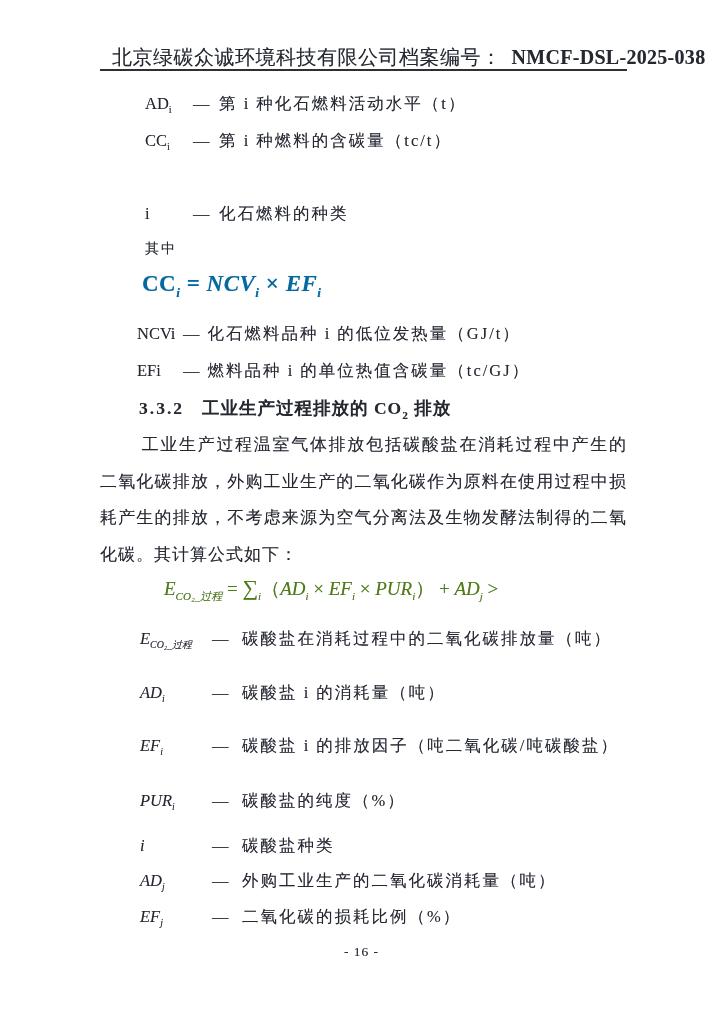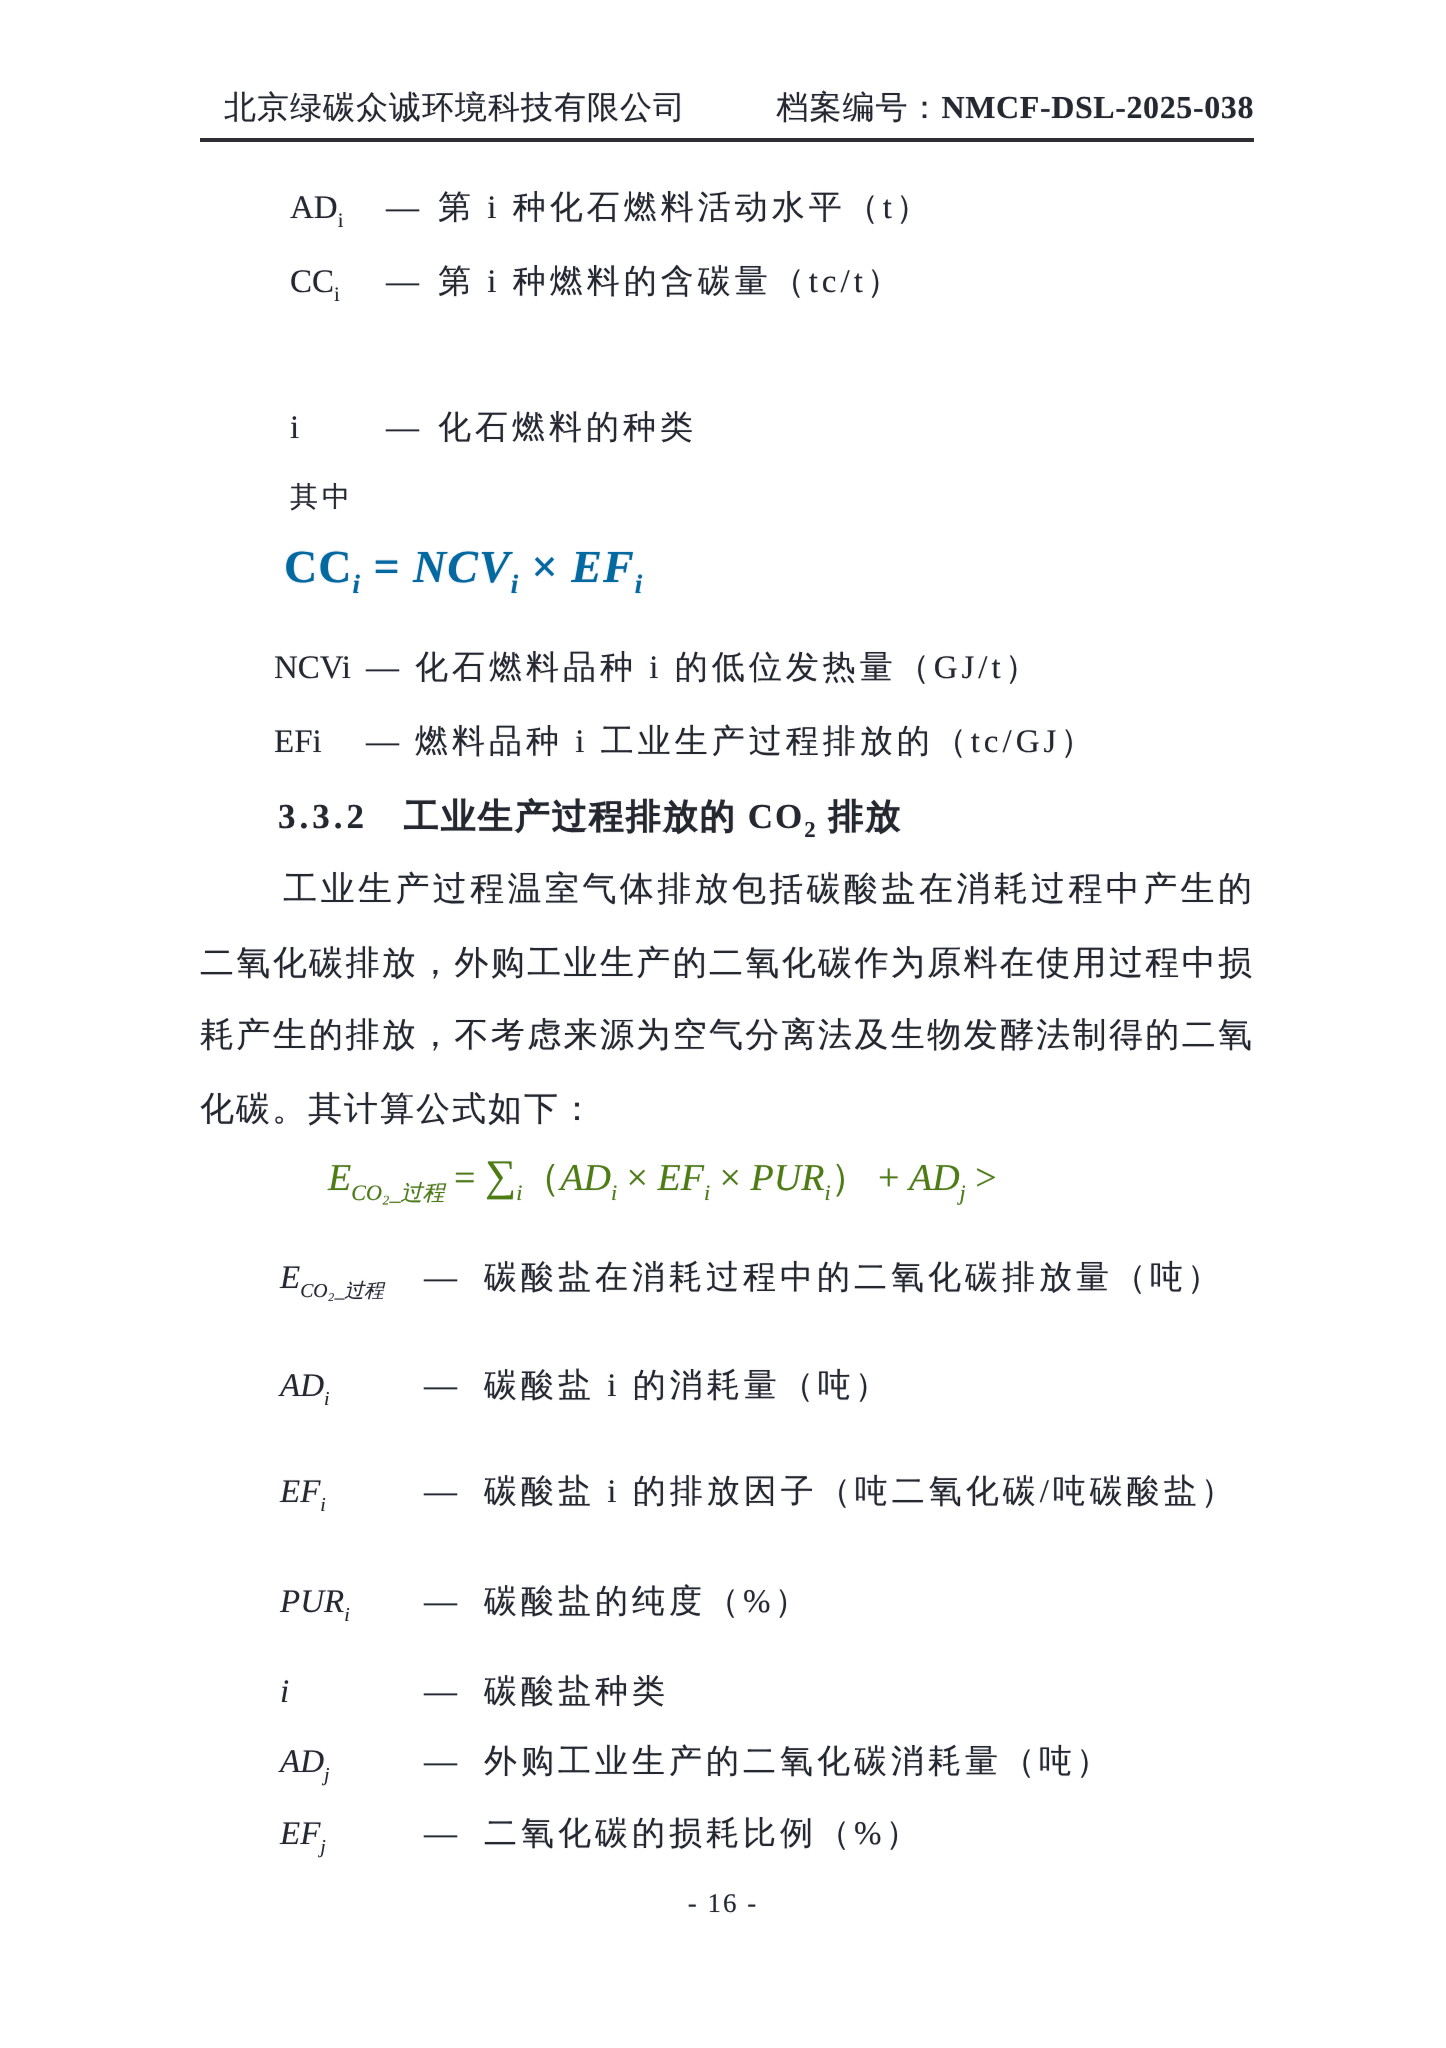--- a/index.html
+++ b/index.html
@@ -7,24 +7,24 @@
   .page {
     position:relative; width:723px; height:1024px; background:#ffffff;
     font-family:"Liberation Serif","DejaVu Serif",serif;
     color:#262830; overflow:hidden;
     text-shadow:0 0 0.6px rgba(55,60,90,0.40);
   }
   
   .header {
     position:absolute; left:100px; top:44px; width:527px;
     display:flex; justify-content:space-between; align-items:baseline;
-    font-size:16px; letter-spacing:0.5px; white-space:nowrap;
+    font-size:20px; letter-spacing:0.5px; white-space:nowrap;
   }
   .header .company { padding-left:12px; }
-  .hdr-right { display:flex; gap:0; align-items:baseline; }
+  .hdr-right { display:flex; gap:10px; align-items:baseline; }
   .docnum { font-weight:700; letter-spacing:0.3px; }
   .header-rule {
     position:absolute; left:100px; top:69px; width:527px;
     border-top:2px solid #2e2e33;
   }
   
   .defrow {
     position:absolute; display:flex; align-items:baseline;
     font-size:16.5px; white-space:nowrap;
   }
@@ -131,21 +131,21 @@
   <div class="formula1"><span class="up">CC</span><sub>i</sub><span class="up"> = </span><span>NCV</span><sub>i</sub><span class="up"> × </span><span>EF</span><sub>i</sub></div>
 
   <div class="defrow b1b r-ncv">
       <span class="term">NCVi</span>
       <span class="dash">—</span>
       <span class="desc">化石燃料品种 i 的低位发热量（GJ/t）</span>
     </div>
   <div class="defrow b1b r-efi">
       <span class="term">EFi</span>
       <span class="dash">—</span>
-      <span class="desc">燃料品种 i 工业生产过程排放的（tc/GJ）</span>
+      <span class="desc">燃料品种 i 的单位热值含碳量（tc/GJ）</span>
     </div>
 
   <div class="section"><span class="num">3.3.2</span><span><span>工业生产过程排放的 CO</span><sub>2</sub><span> 排放</span></span></div>
 
   <div class="para">工业生产过程温室气体排放包括碳酸盐在消耗过程中产生的二氧化碳排放，外购工业生产的二氧化碳作为原料在使用过程中损耗产生的排放，不考虑来源为空气分离法及生物发酵法制得的二氧化碳。其计算公式如下：</div>
 
   <div class="formula2"><span>E</span><sub>CO₂_过程</sub><span class="up"> = </span><span class="up sum">∑</span><sub>i</sub><span class="up">（</span><span>AD</span><sub>i</sub><span class="up"> × </span><span>EF</span><sub>i</sub><span class="up"> × </span><span>PUR</span><sub>i</sub><span class="up">） </span><span class="up">+ </span><span>AD</span><sub>j</sub><span class="up"> &gt;</span></div>
 
   <div class="defrow d2 r-e">
       <span class="term"><span>E</span><sub>CO₂_过程</sub></span>

